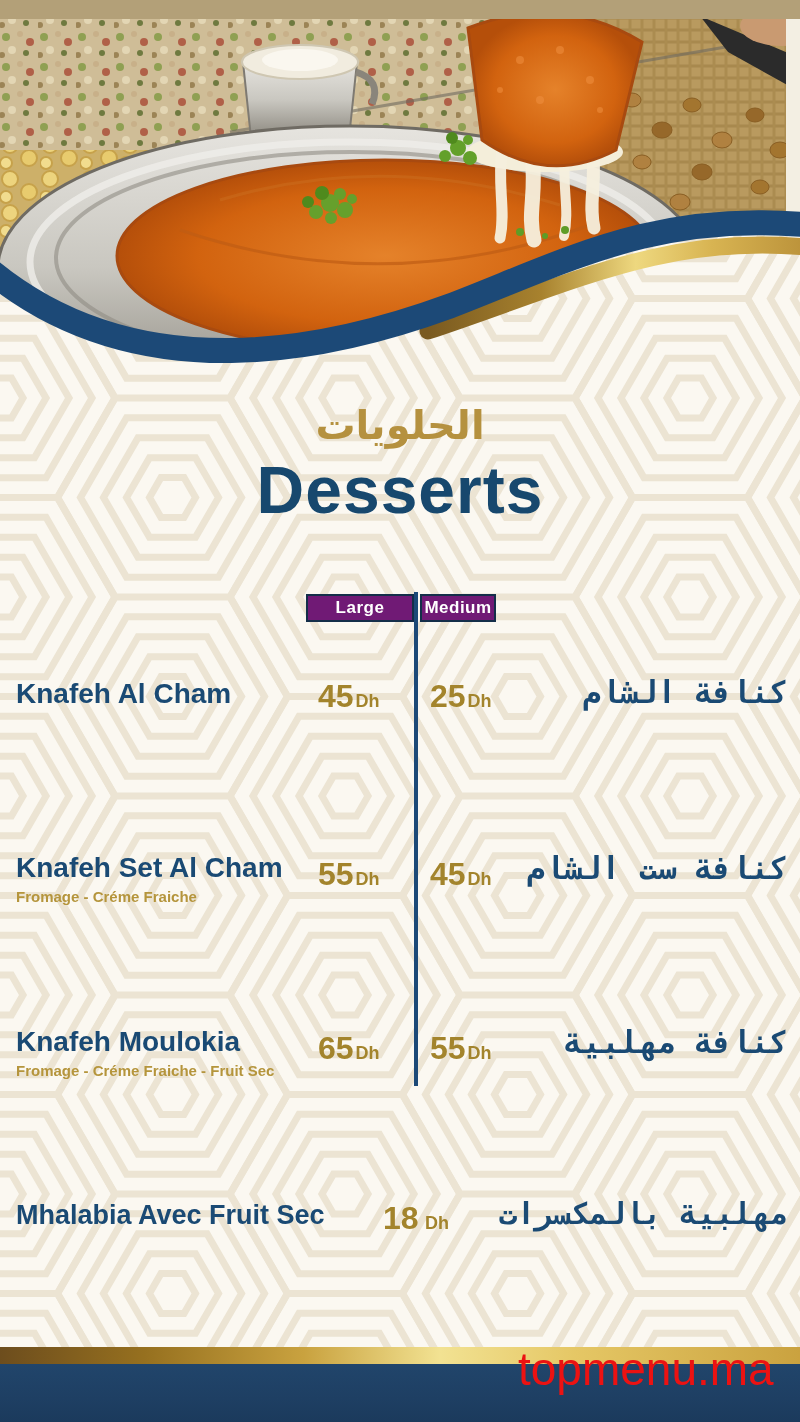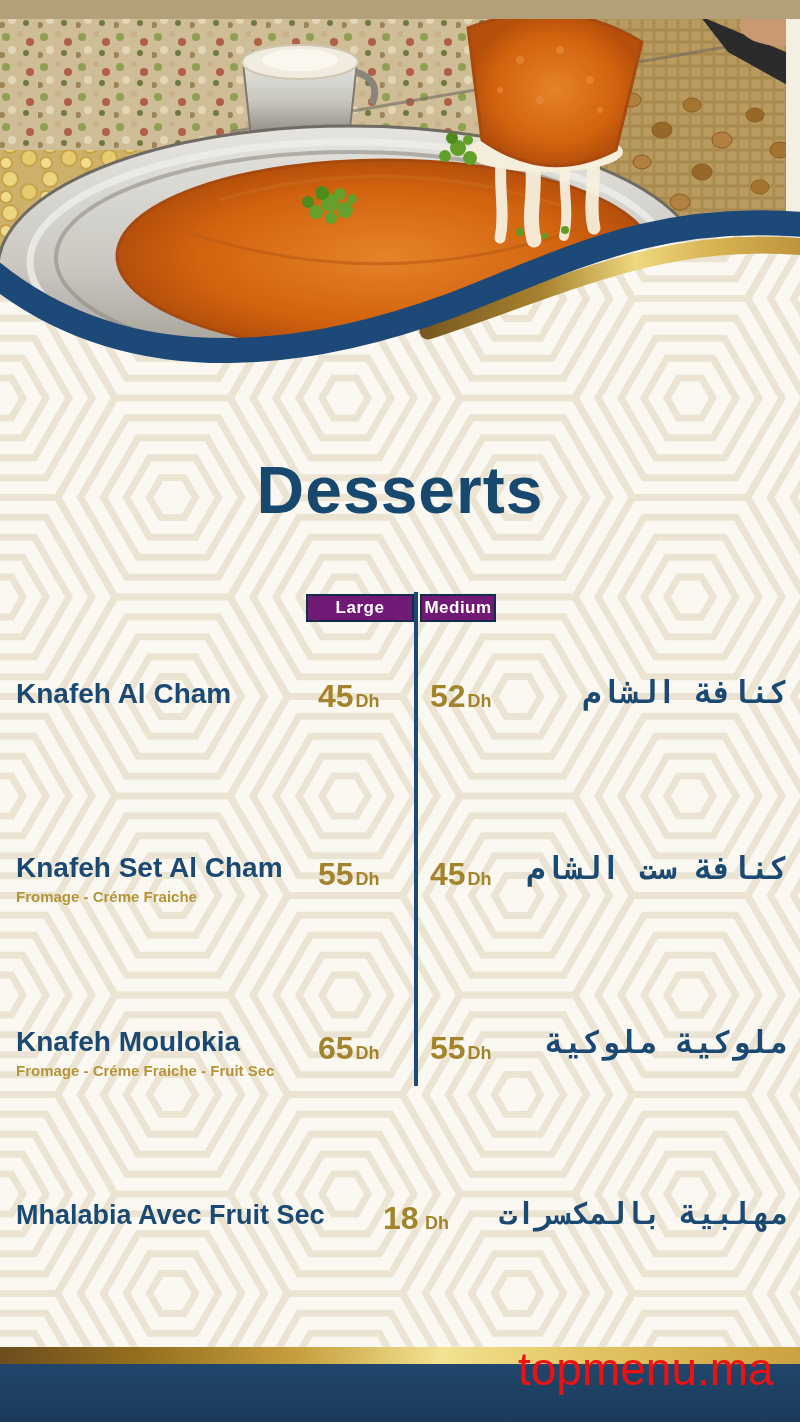--- a/index.html
+++ b/index.html
@@ -216,47 +216,48 @@
     <rect x="786" y="18" width="14" height="215" fill="#f3efe3"></rect>
     <rect x="0" y="0" width="800" height="19" fill="#b3a078"></rect>
   </g>
 
   <path d="M428,331 C570,284 665,234 806,247" fill="none" stroke="url(#gGold)" stroke-width="17" stroke-linecap="round"></path>
   <path d="M-8,272 C140,392 330,350 450,306 C565,262 655,211 808,225" fill="none" stroke="#1c4977" stroke-width="25"></path>
 </svg>
 
 <div class="layer">
 
+  <div class="title-ar">الحلويات</div>
   <div class="title-en">Desserts</div>
 
   <div class="badge badge-large">Large</div>
   <div class="badge badge-medium">Medium</div>
   <div class="vdivider"></div>
 
   <div>
     <div class="iname" style="top:678px">Knafeh Al Cham</div>
     <div class="price" style="left:318px;top:678px"><span class="pnum">45</span><span class="pcur">Dh</span></div>
-    <div class="price" style="left:430px;top:678px"><span class="pnum">52</span><span class="pcur">Dh</span></div>
+    <div class="price" style="left:430px;top:678px"><span class="pnum">25</span><span class="pcur">Dh</span></div>
     <div class="iar" style="top:674px">كنافة الشام</div>
   </div>
 
   <div>
     <div class="iname" style="top:852px">Knafeh Set Al Cham</div>
     <div class="isub" style="top:888px">Fromage - Créme Fraiche</div>
     <div class="price" style="left:318px;top:856px"><span class="pnum">55</span><span class="pcur">Dh</span></div>
     <div class="price" style="left:430px;top:856px"><span class="pnum">45</span><span class="pcur">Dh</span></div>
     <div class="iar" style="top:850px">كنافة ست الشام</div>
   </div>
 
   <div>
     <div class="iname" style="top:1026px">Knafeh Moulokia</div>
     <div class="isub" style="top:1062px">Fromage - Créme Fraiche - Fruit Sec</div>
     <div class="price" style="left:318px;top:1030px"><span class="pnum">65</span><span class="pcur">Dh</span></div>
     <div class="price" style="left:430px;top:1030px"><span class="pnum">55</span><span class="pcur">Dh</span></div>
-    <div class="iar" style="top:1024px">ملوكية ملوكية</div>
+    <div class="iar" style="top:1024px">كنافة مهلبية</div>
   </div>
 
   <div>
     <div class="iname" style="top:1200px;font-size:27px">Mhalabia Avec Fruit Sec</div>
     <div class="price" style="left:383px;top:1200px"><span class="pnum">18</span>&nbsp;<span class="pcur">Dh</span></div>
     <div class="iar" style="top:1196px;font-size:30px">مهلبية بالمكسرات</div>
   </div>
 
 </div>
 

